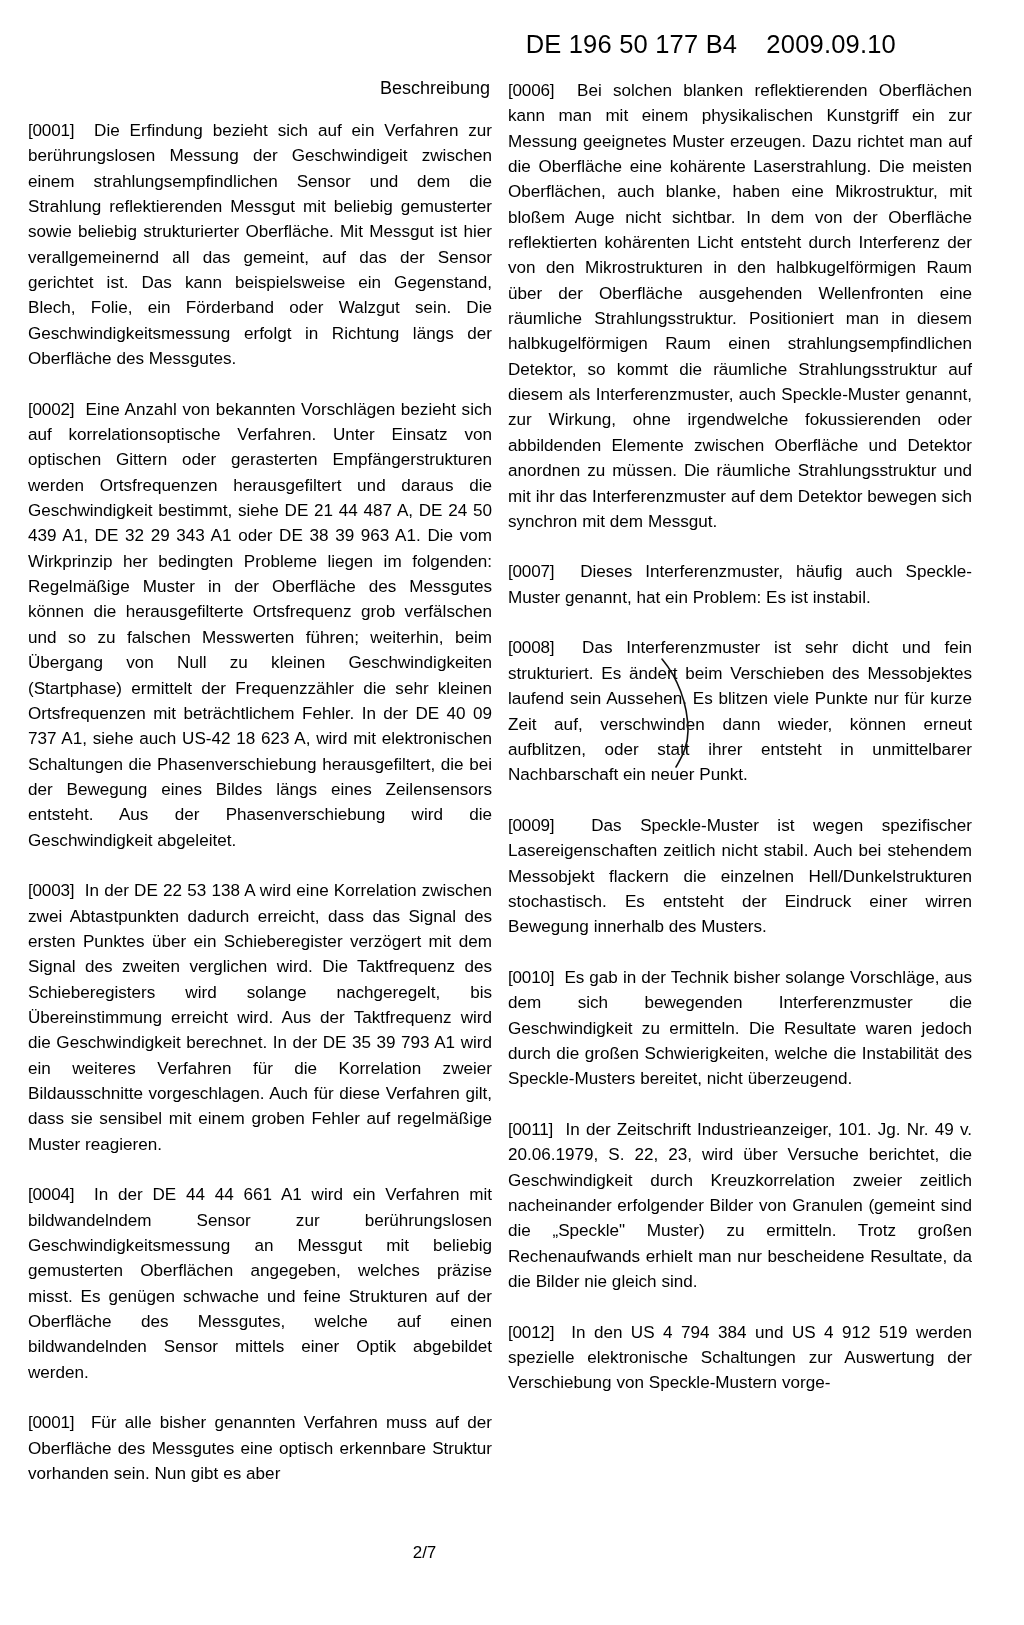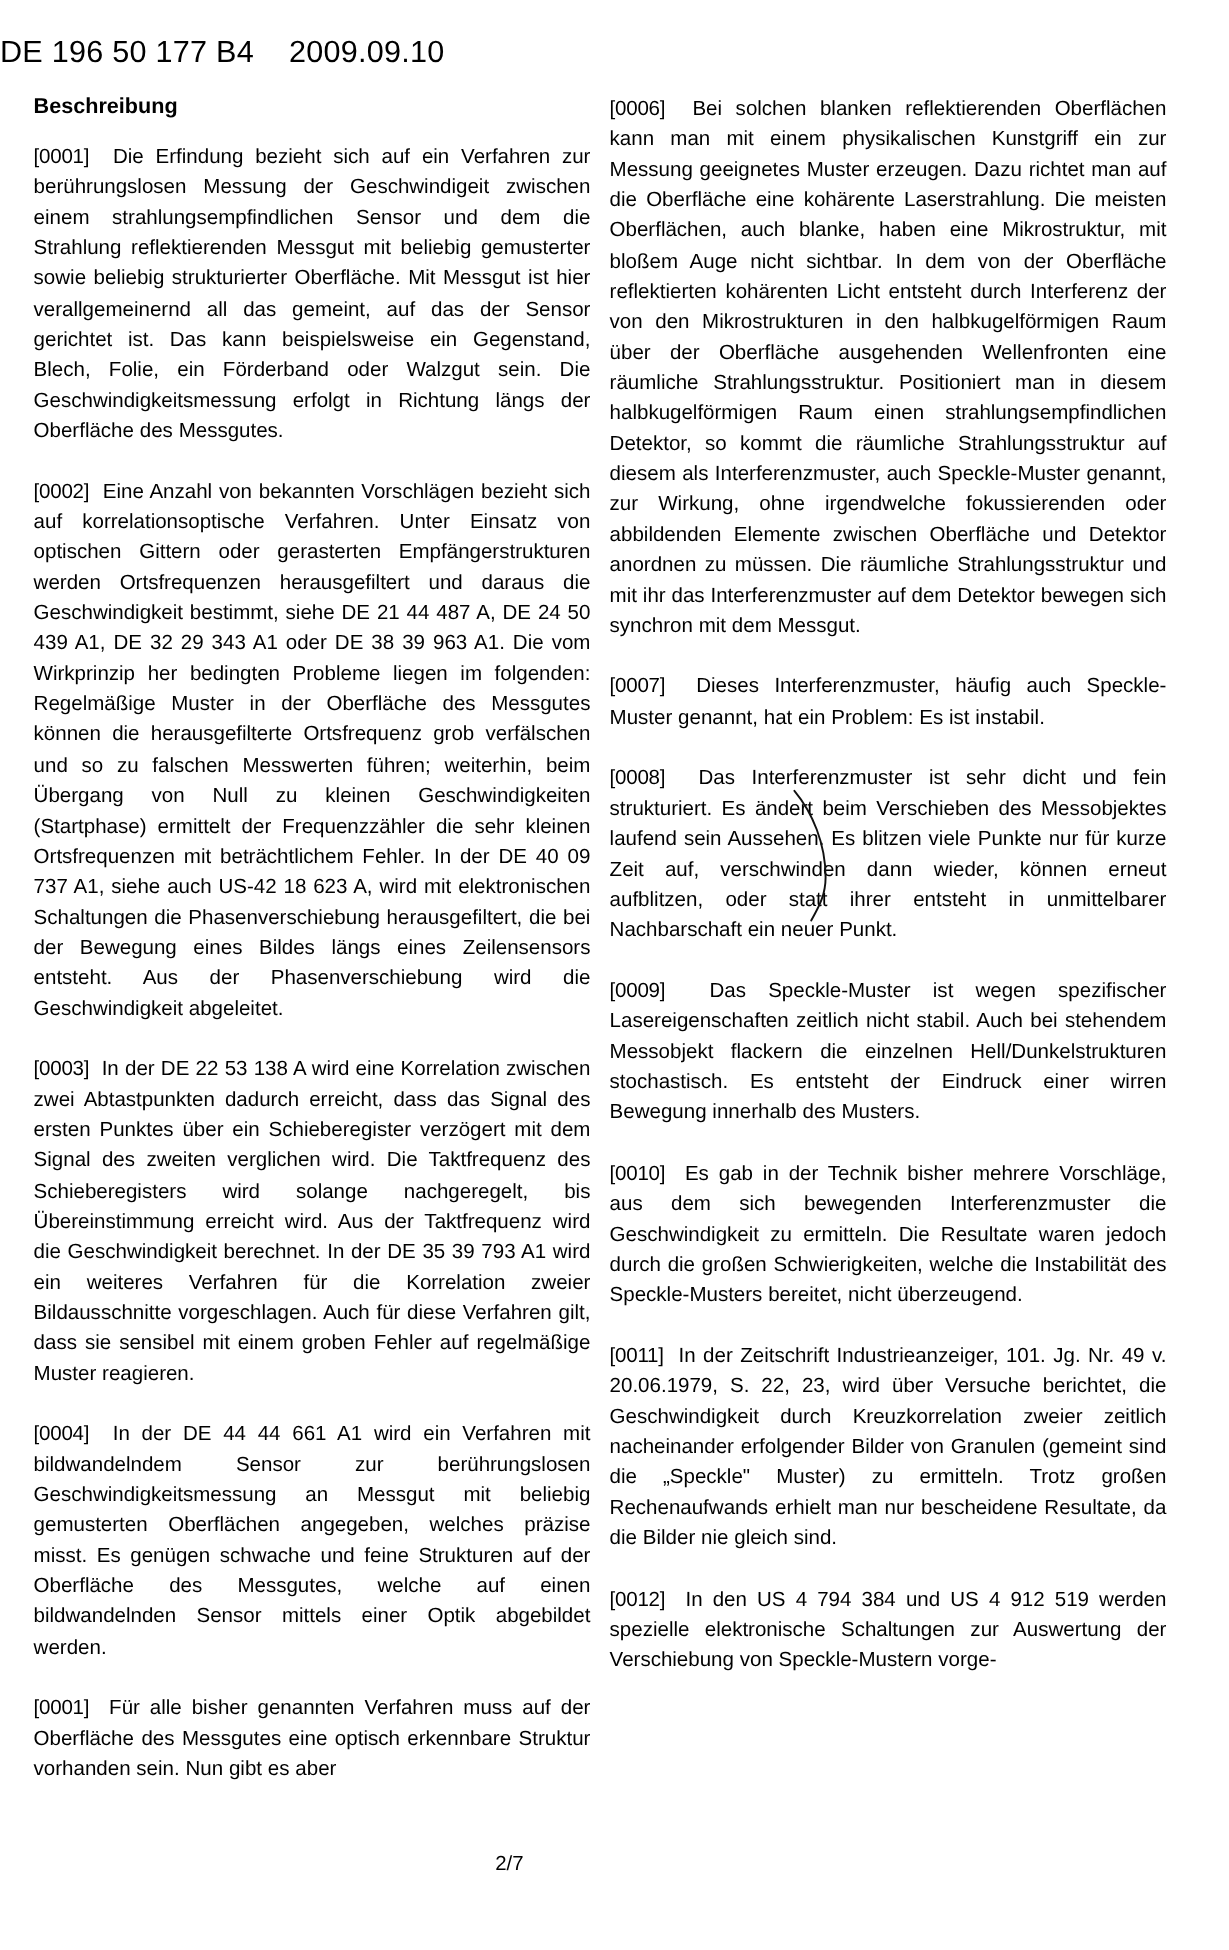--- a/index.html
+++ b/index.html
@@ -17,33 +17,33 @@
     height: 1625px;
     background: #ffffff;
     overflow: hidden;
     box-sizing: border-box;
   }
   .page-header {
     position: absolute;
     top: 30px;
     left: 0;
     width: 896px;
-    text-align: left;
+    text-align: right;
     font-size: 25.5px;
     letter-spacing: 0.2px;
     white-space: pre;
   }
   .section-title {
     position: absolute;
     top: 78px;
     left: 28px;
     width: 462px;
-    text-align: left;
+    text-align: right;
     font-size: 18px;
-    font-weight: bold;
+    font-weight: normal;
   }
   .columns {
     position: absolute;
     top: 118px;
     left: 0;
     width: 1024px;
   }
   .col {
     position: absolute;
     top: 0;
@@ -116,21 +116,21 @@
 
 
       <p class="para"><span class="num">[0006]</span><span class="gap">&nbsp; </span><span>Bei solchen blanken reflektierenden Oberflächen kann man mit einem physikalischen Kunstgriff ein zur Messung geeignetes Muster erzeugen. Dazu richtet man auf die Oberfläche eine kohärente Laserstrahlung. Die meisten Oberflächen, auch blanke, haben eine Mikrostruktur, mit bloßem Auge nicht sichtbar. In dem von der Oberfläche reflektierten kohärenten Licht entsteht durch Interferenz der von den Mikrostrukturen in den halbkugelförmigen Raum über der Oberfläche ausgehenden Wellenfronten eine räumliche Strahlungsstruktur. Positioniert man in diesem halbkugelförmigen Raum einen strahlungsempfindlichen Detektor, so kommt die räumliche Strahlungsstruktur auf diesem als Interferenzmuster, auch Speckle-Muster genannt, zur Wirkung, ohne irgendwelche fokussierenden oder abbildenden Elemente zwischen Oberfläche und Detektor anordnen zu müssen. Die räumliche Strahlungsstruktur und mit ihr das Interferenzmuster auf dem Detektor bewegen sich synchron mit dem Messgut.</span></p>
 
       <p class="para"><span class="num">[0007]</span><span class="gap">&nbsp; </span><span>Dieses Interferenzmuster, häufig auch Speckle-Muster genannt, hat ein Problem: Es ist instabil.</span></p>
 
       <p class="para"><span class="num">[0008]</span><span class="gap">&nbsp; </span><span>Das Interferenzmuster ist sehr dicht und fein strukturiert. Es ändert beim Verschieben des Messobjektes laufend sein Aussehen. Es blitzen viele Punkte nur für kurze Zeit auf, verschwinden dann wieder, können erneut aufblitzen, oder statt ihrer entsteht in unmittelbarer Nachbarschaft ein neuer Punkt.</span></p>
 
       <p class="para"><span class="num">[0009]</span><span class="gap">&nbsp; </span><span>Das Speckle-Muster ist wegen spezifischer Lasereigenschaften zeitlich nicht stabil. Auch bei stehendem Messobjekt flackern die einzelnen Hell/Dunkelstrukturen stochastisch. Es entsteht der Eindruck einer wirren Bewegung innerhalb des Musters.</span></p>
 
-      <p class="para"><span class="num">[0010]</span><span class="gap">&nbsp; </span><span>Es gab in der Technik bisher mehrere Vorschläge, aus dem sich bewegenden Interferenzmuster die Geschwindigkeit zu ermitteln. Die Resultate waren jedoch durch die großen Schwierigkeiten, welche die Instabilität des Speckle-Musters bereitet, nicht überzeugend.</span></p>
+      <p class="para"><span class="num">[0010]</span><span class="gap">&nbsp; </span><span>Es gab in der Technik bisher solange Vorschläge, aus dem sich bewegenden Interferenzmuster die Geschwindigkeit zu ermitteln. Die Resultate waren jedoch durch die großen Schwierigkeiten, welche die Instabilität des Speckle-Musters bereitet, nicht überzeugend.</span></p>
 
       <p class="para"><span class="num">[0011]</span><span class="gap">&nbsp; </span><span>In der Zeitschrift Industrieanzeiger, 101. Jg. Nr. 49 v. 20.06.1979, S. 22, 23, wird über Versuche berichtet, die Geschwindigkeit durch Kreuzkorrelation zweier zeitlich nacheinander erfolgender Bilder von Granulen (gemeint sind die „Speckle" Muster) zu ermitteln. Trotz großen Rechenaufwands erhielt man nur bescheidene Resultate, da die Bilder nie gleich sind.</span></p>
 
       <p class="para"><span class="num">[0012]</span><span class="gap">&nbsp; </span><span>In den US 4 794 384 und US 4 912 519 werden spezielle elektronische Schaltungen zur Auswertung der Verschiebung von Speckle-Mustern vorge-</span></p>
 
     </div>
 
   </div>
 
   <svg class="ink-mark" viewBox="0 0 90 120" xmlns="http://www.w3.org/2000/svg">

